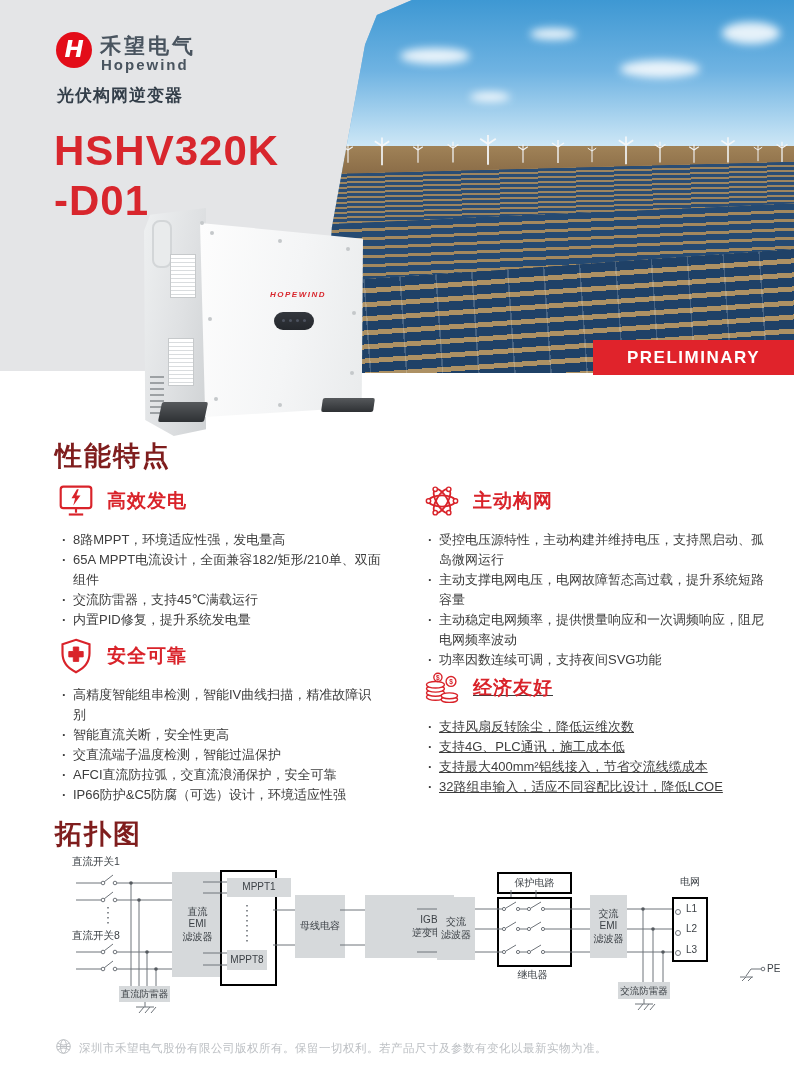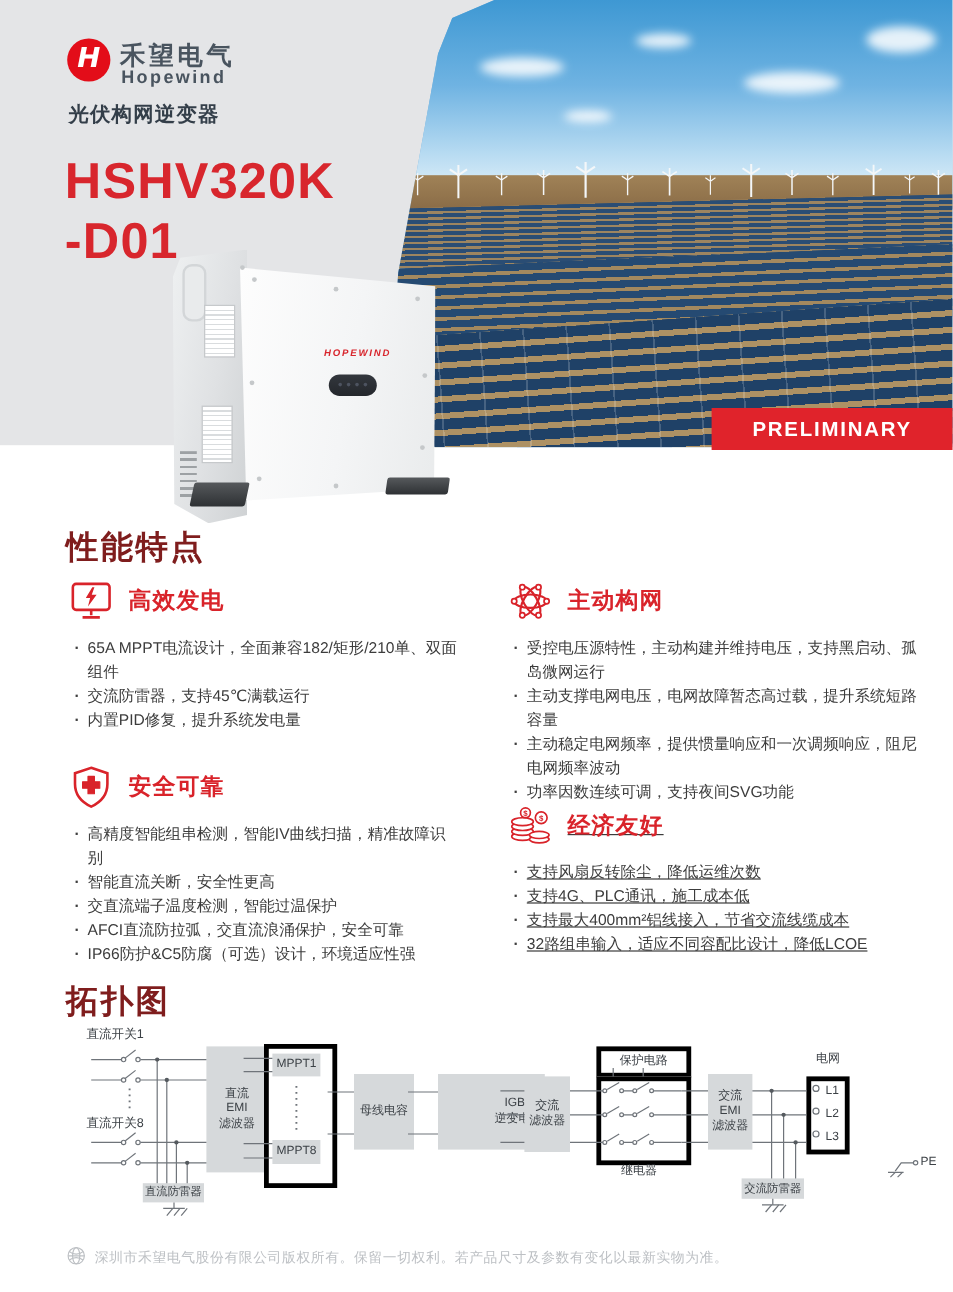--- a/index.html
+++ b/index.html
@@ -69,24 +69,24 @@
   .feat-head svg{width:36px;height:36px;flex:none;}
   .feat-title{font-size:19px;font-weight:800;color:#d9232a;letter-spacing:1px;}
   ul.bullets{list-style:none;margin:11px 0 0 4px;padding:0;}
   ul.bullets li{position:relative;padding-left:11px;font-size:13px;line-height:20px;color:#3c3c3c;}
   ul.bullets li::before{content:"·";position:absolute;left:0;top:0;font-weight:bold;color:#3c3c3c;}
   
   .topo{position:absolute;left:70px;top:855px;width:716px;height:172px;font-size:10px;}
   .tbox{position:absolute;display:flex;align-items:center;justify-content:center;text-align:center;
         color:#3c4146;line-height:1.25;white-space:pre-line;}
   .tbox.gray{background:#d6d9db;}
-  .tbox.outline{background:#fff;border:4px solid #000000;}
+  .tbox.outline{background:#fff;border:2px solid #000000;}
   .tlabel{position:absolute;color:#3c4146;}
   .topo svg{position:absolute;left:0;top:0;pointer-events:none;}
-  .grid-row{display:flex;align-items:flex-start;gap:5px;}
+  .grid-row{display:flex;align-items:flex-end;gap:5px;}
   .grid-row .term{width:4px;height:4px;border:1px solid #6f747a;border-radius:50%;background:#fff;flex:none;}
   
   .footer-icon{position:absolute;left:56px;top:1039px;}
   .footer-text{position:absolute;left:79px;top:1041px;font-size:11.5px;color:#bdc0c4;letter-spacing:.5px;}
 </style>
 </head>
 <body>
 
 <div class="page">
 
@@ -229,20 +229,21 @@
     <div class="feat-head">
       <svg viewBox="0 0 40 38">
         <rect x="3" y="3" width="34" height="24" rx="3" fill="none" stroke="#d9232a" stroke-width="2.4"></rect>
         <path d="M21 6 L15 16 h4 L17 24 L25 13 h-4.5 L23 6 Z" fill="#d9232a"></path>
         <line x1="20" y1="27" x2="20" y2="32" stroke="#d9232a" stroke-width="2.4"></line>
         <line x1="12" y1="34" x2="28" y2="34" stroke="#d9232a" stroke-width="2.4"></line>
       </svg>
       <span class="feat-title">高效发电</span>
     </div>
     <ul class="bullets">
+        <li>8路MPPT，环境适应性强，发电量高</li>
         <li>65A MPPT电流设计，全面兼容182/矩形/210单、双面组件</li>
         <li>交流防雷器，支持45℃满载运行</li>
         <li>内置PID修复，提升系统发电量</li>
       </ul>
   </div>
 
   <div class="feat" style="left:58px;top:638px;width:324px;">
     <div class="feat-head">
       <svg viewBox="0 0 36 40">
         <path d="M18 2 L33 7 v10 c0 10 -6.5 17 -15 21 C9.5 34 3 27 3 17 V7 Z" fill="none" stroke="#d9232a" stroke-width="2.4"></path>
@@ -315,21 +316,21 @@
   </div>
 
   <div class="sec-title" style="left:55px;top:816px;">拓扑图</div>
 
   <div class="topo">
 
     <div class="tbox gray" style="left:102px;top:17px;width:51px;height:105px;">直流
 EMI
 滤波器</div>
     <div class="tbox outline" style="left:150px;top:15px;width:53px;height:112px;"></div>
-    <div class="tbox gray" style="left:157px;top:23px;width:40px;height:19px;">MPPT1</div>
+    <div class="tbox gray" style="left:157px;top:23px;width:64px;height:19px;">MPPT1</div>
     <div class="tbox gray" style="left:157px;top:95px;width:40px;height:20px;">MPPT8</div>
     <div class="tbox gray" style="left:225px;top:40px;width:50px;height:63px;">母线电容</div>
     <div class="tbox gray" style="left:295px;top:40px;width:44px;height:63px;padding-left:45px;">IGBT
 逆变电路</div>
     <div class="tbox gray" style="left:367px;top:42px;width:38px;height:63px;">交流
 滤波器</div>
     <div class="tbox outline" style="left:427px;top:17px;width:71px;height:18px;">保护电路</div>
     <div class="tbox outline" style="left:427px;top:42px;width:71px;height:66px;"></div>
     <div class="tbox gray" style="left:520px;top:40px;width:37px;height:63px;">交流
 EMI

